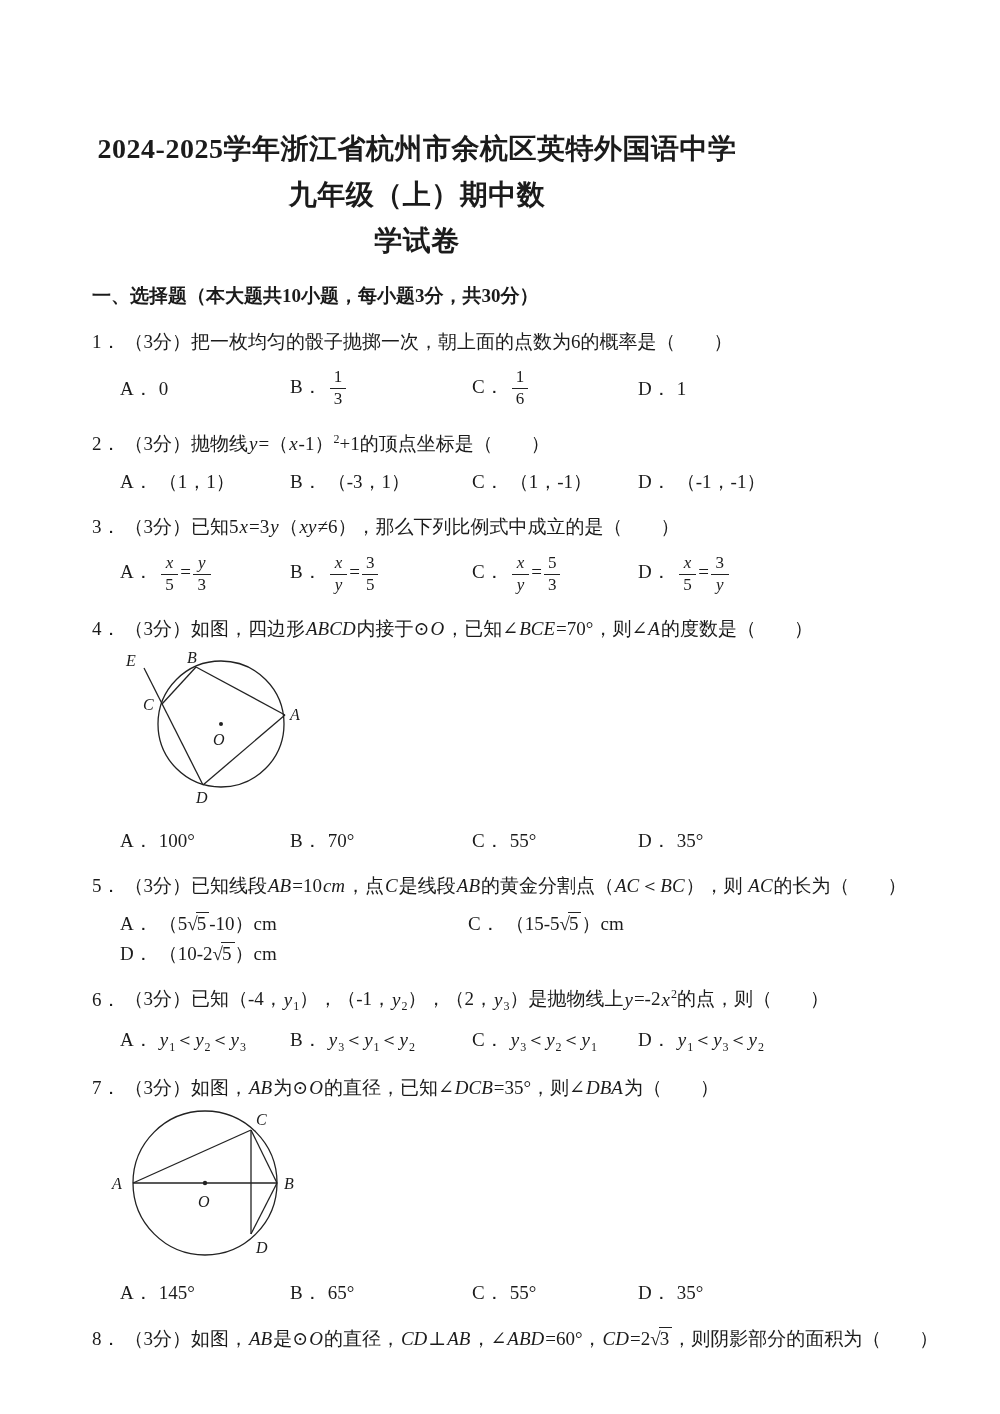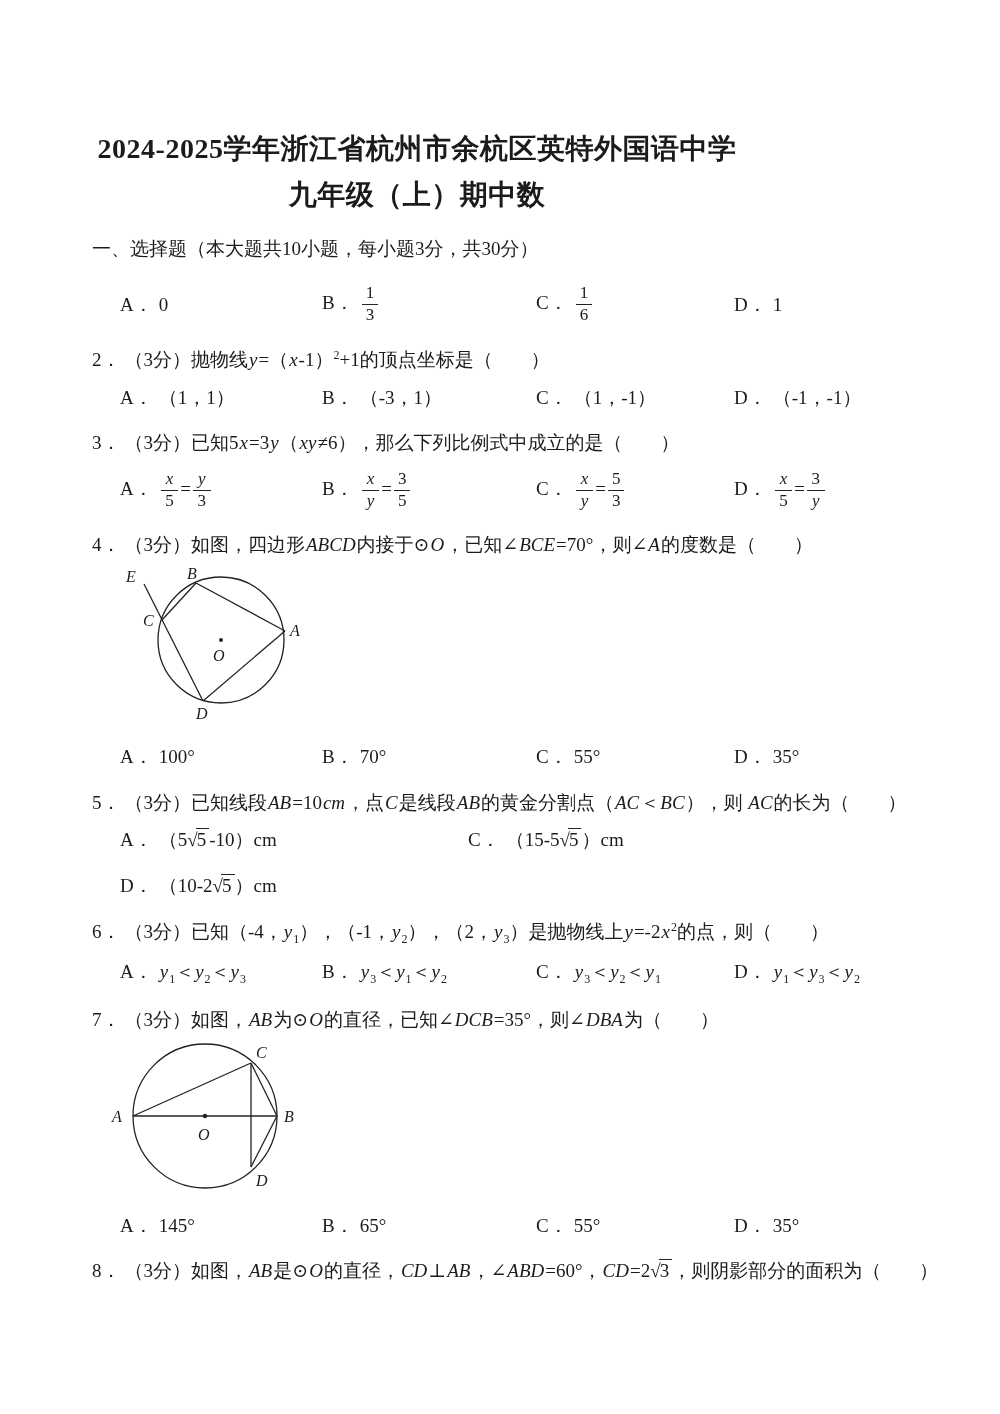--- a/index.html
+++ b/index.html
@@ -3,55 +3,57 @@
 <meta charset="utf-8">
 <style>
   html,body{margin:0;padding:0;}
   body{
     width:1000px;height:1414px;background:#ffffff;color:#1b1b1b;
     font-family:"Liberation Serif","DejaVu Serif",serif;
     position:relative;overflow:hidden;
   }
   .page{position:relative;width:834px;height:1414px;padding:126px 92px 0;box-sizing:border-box;}
   .title{font-weight:bold;font-size:28px;text-align:center;line-height:1.65;letter-spacing:.5px;}
-  .section{font-weight:normal;font-size:19px;margin-top:18px;}
+  .section{font-weight:bold;font-size:19px;margin-top:18px;}
   .question{margin-top:20px;font-size:19px;line-height:1.35;}
   .stem{white-space:nowrap;}
   .qnum{margin-right:4px;}
   .mi{font-style:italic;padding:0 1px;}
   sup{font-size:12px;}
   sub{font-size:12px;}
   .opts{margin-top:12px;margin-left:28px;}
-  .opts4{display:grid;grid-template-columns:170px 182px 166px 1fr;align-items:center;gap:32px;}
-  .opts2{display:grid;grid-template-columns:348px 1fr;row-gap:20px;align-items:center;}
+  .opts4{display:grid;grid-template-columns:170px 182px 166px 1fr;align-items:center;}
+  .opts2{display:grid;grid-template-columns:348px 1fr;row-gap:4px;align-items:center;}
   .opt{white-space:nowrap;}
   .olabel{margin-right:6px;}
   .frac{display:inline-block;vertical-align:middle;text-align:center;line-height:1.1;font-size:17px;margin:2px 2px;}
   .frac .num{display:block;border-bottom:1.6px solid #222;padding:0 4px 1px;}
   .frac .den{display:block;padding:1px 4px 0;}
   .sqrt{white-space:nowrap;}
   .sqrt .rsign{letter-spacing:-1px;}
   .sqrt .rad{border-top:1.6px solid #222;padding:0 3px 0 1px;margin-left:-1px;}
   .figure{margin:8px 0 4px 8px;}
   .figure svg{display:block;}
   .fig-label{font-style:italic;font-family:"Liberation Serif","DejaVu Serif",serif;font-size:16px;fill:#1b1b1b;}
   .footer{position:absolute;left:0;right:0;top:1282px;text-align:center;font-size:17px;}
   .pgnum{font-family:"Liberation Sans","DejaVu Sans",sans-serif;font-weight:bold;font-size:19px;padding:0 2px;}
 </style>
 </head>
 <body>
 
 <div class="page">
   <div class="title">
     <div>2024-2025学年浙江省杭州市余杭区英特外国语中学九年级（上）期中数</div>
+    <div>学试卷</div>
   </div>
   <div class="section">一、选择题（本大题共10小题，每小题3分，共30分）</div>
 
   <div id="questions">
       <div class="question">
+        <div class="stem"><span class="qnum">1．</span><span class="tx">（3分）把一枚均匀的骰子抛掷一次，朝上面的点数为6的概率是（　　）</span></div>
         <div class="opts opts4">
           <div class="opt"><span class="olabel">A．</span><span class="ocontent"><span class="tx">0</span></span></div>
           <div class="opt"><span class="olabel">B．</span><span class="ocontent"><span class="frac"><span class="num"><span class="tx">1</span></span><span class="den"><span class="tx">3</span></span></span></span></div>
           <div class="opt"><span class="olabel">C．</span><span class="ocontent"><span class="frac"><span class="num"><span class="tx">1</span></span><span class="den"><span class="tx">6</span></span></span></span></div>
           <div class="opt"><span class="olabel">D．</span><span class="ocontent"><span class="tx">1</span></span></div>
         </div>
       </div>
       <div class="question">
         <div class="stem"><span class="qnum">2．</span><span class="tx">（3分）抛物线</span><span class="mi">y</span><span class="tx">=（</span><span class="mi">x</span><span class="tx">-1）</span><sup>2</sup><span class="tx">+1的顶点坐标是（　　）</span></div>
         <div class="opts opts4">

